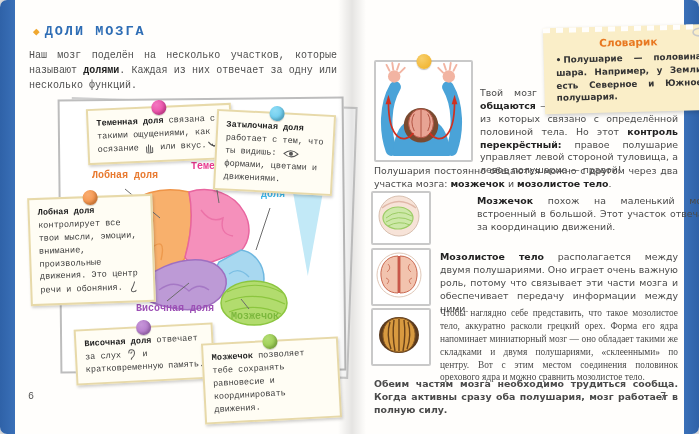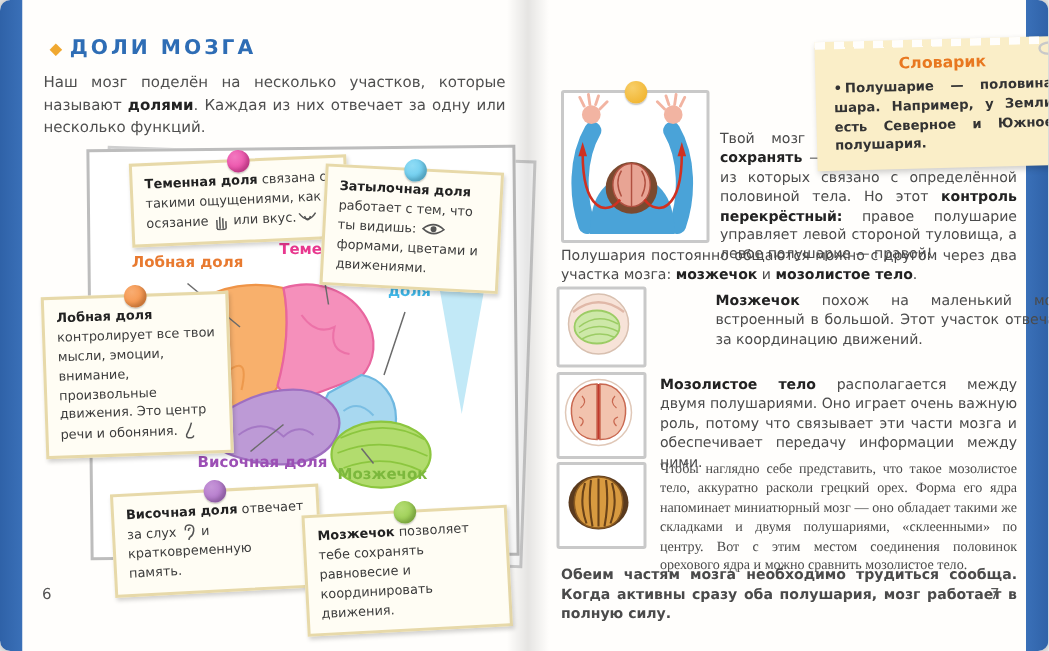--- a/index.html
+++ b/index.html
@@ -2,21 +2,21 @@
 <html><head>
 <meta charset="utf-8">
 <style>
   html,body{margin:0;padding:0;background:#e9e9e9;font-family:"DejaVu Sans",sans-serif;}
   #book{position:relative;width:699px;height:434px;background:#fff;border-radius:7px;overflow:hidden;box-shadow:0 0 6px rgba(0,0,0,.25);}
   .strip{position:absolute;top:0;bottom:0;width:15px;}
   #strip-left{left:0;background:linear-gradient(90deg,#2f62a8,#3a70b8);}
   #strip-right{right:0;background:linear-gradient(90deg,#3a70b8,#2f62a8);}
   #gutter{position:absolute;left:338px;top:0;width:28px;height:434px;background:linear-gradient(90deg,rgba(0,0,0,0) 0%,rgba(0,0,0,.10) 50%,rgba(0,0,0,0) 100%);pointer-events:none;z-index:30;}
   .page{position:absolute;top:0;height:434px;background:#fffefc;}
-  #page-left{left:15px;width:337px;}
+  #page-left{left:15px;width:337px;font-family:Liberation Mono, monospace;}
   #page-right{left:352px;width:332px;}
 
   
   .title{position:absolute;left:18px;top:24px;font-size:13.5px;font-weight:bold;color:#2e6db5;letter-spacing:2px;}
   .title .diamond{color:#f0a830;font-size:11px;margin-right:5px;letter-spacing:0;}
   .intro{position:absolute;left:14px;top:48px;width:308px;font-size:10px;line-height:1.5;color:#4f4f4f;text-align:justify;margin:0;}
   .intro b,.para b,.note b{color:#222;}
   #panel-back{position:absolute;left:52px;top:102px;width:282px;height:268px;background:#fff;border:2px solid #cfcfcf;transform:rotate(2deg);z-index:1;}
   #panel{position:absolute;left:44px;top:98px;width:282px;height:270px;background:#fff;border:2px solid #bdbdbd;transform:rotate(-.6deg);z-index:2;}
   #blue-triangle{position:absolute;left:272px;top:158px;width:40px;height:118px;background:#c2e9f7;clip-path:polygon(0 0,100% 10%,52% 100%);z-index:3;}
@@ -147,21 +147,21 @@
         <circle cx="47" cy="66" r="18" fill="#7a4a30"></circle>
         <ellipse cx="47" cy="64" rx="13" ry="15" fill="#e8a494" stroke="#b05040" stroke-width="1"></ellipse>
         <path d="M47,49 V79 M40,54 Q35,62 40,72 M54,54 Q59,62 54,72" fill="none" stroke="#b05040" stroke-width="1"></path>
         <path d="M39,74 C30,86 13,82 13,42" fill="none" stroke="#d03020" stroke-width="1.8"></path>
         <polygon points="10,44 16,44 13,34" fill="#d03020"></polygon>
         <path d="M56,74 C65,86 82,82 82,42" fill="none" stroke="#d03020" stroke-width="1.8"></path>
         <polygon points="79,44 85,44 82,34" fill="#d03020"></polygon>
       </svg>
     </div>
 
-    <p class="para" style="left:128px;top:87px;width:198px;"><span>Твой мозг тоже поделён на два </span><b>сохранять</b><span> — правое и левое, каждое из которых связано с определённой половиной тела. Но этот </span><b>контроль перекрёстный:</b><span> правое полушарие управляет левой стороной туловища, а левое полушарие — правой!</span></p>
+    <p class="para" style="left:128px;top:87px;width:198px;"><span>Твой мозг тоже поделён на два </span><b>общаются</b><span> — правое и левое, каждое из которых связано с определённой половиной тела. Но этот </span><b>контроль перекрёстный:</b><span> правое полушарие управляет левой стороной туловища, а левое полушарие — правой!</span></p>
 
     <p class="para" style="left:22px;top:165px;width:304px;"><span>Полушария постоянно общаются можно с другом через два участка мозга: </span><b>мозжечок</b><span> и </span><b>мозолистое тело</b><span>.</span></p>
 
     <div class="imgbox" style="left:19px;top:191px;width:56px;height:50px;">
       <svg width="52" height="46" viewBox="0 0 52 46">
         <circle cx="26" cy="23" r="20" fill="#f7e3d8" stroke="#d8c0b0" stroke-width="1"></circle>
         <path d="M9,15 Q26,2 43,15" fill="none" stroke="#e0b8a8" stroke-width="1.5"></path>
         <ellipse cx="25" cy="25" rx="15" ry="11" fill="#cde8a8" stroke="#9ccc65" stroke-width="1.2"></ellipse>
         <path d="M13,25 Q25,15 39,23 M13,29 Q25,21 39,28 M15,33 Q26,27 37,32" fill="none" stroke="#9ccc65" stroke-width="1"></path>
       </svg>

